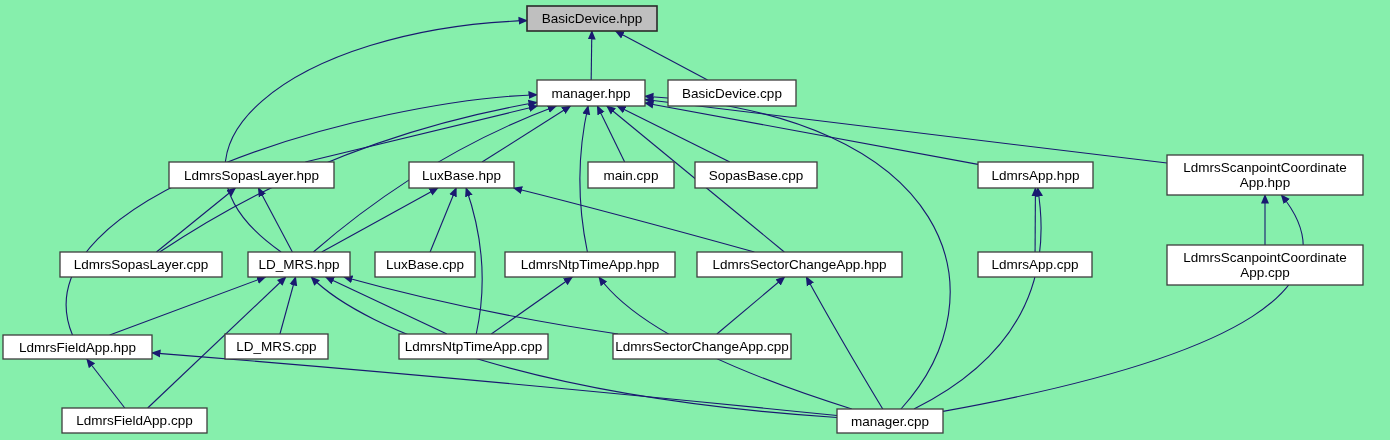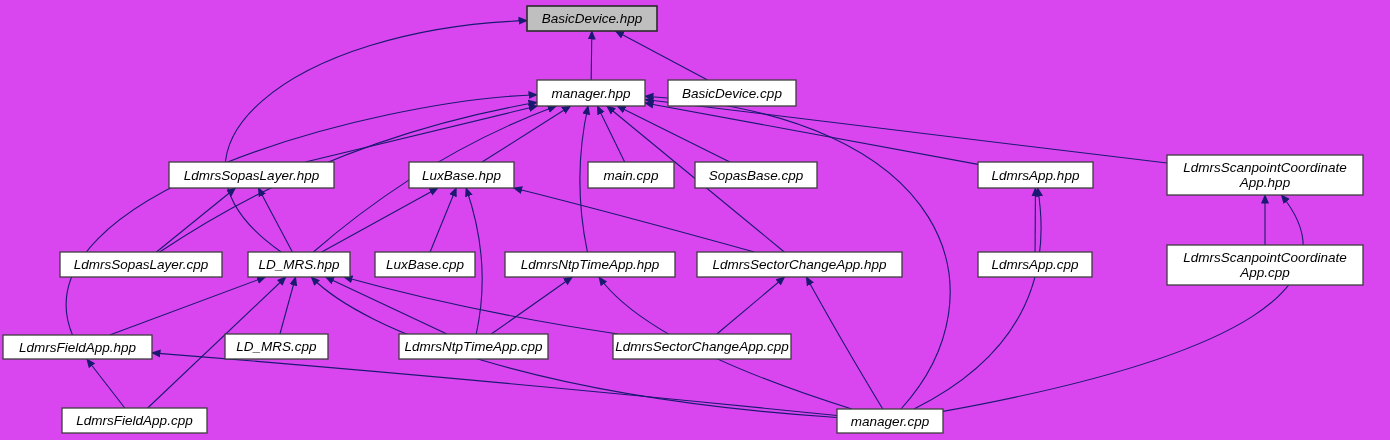--- a/index.html
+++ b/index.html
@@ -5,23 +5,22 @@
   html, body {
     margin: 0;
     padding: 0;
     background: #ffffff;
     font-family: "Liberation Sans", sans-serif;
   }
   .canvas-wrap {
     position: relative;
     width: 1390px;
     height: 440px;
-    background: #d946ef;
+    background: #86efac;
     overflow: hidden;
-    font-style: italic;
   }
   svg text {
     font-family: "Liberation Sans", "DejaVu Sans", sans-serif;
     font-size: 13.5px;
     fill: #000000;
   }
   .graph-node rect {
     fill: #ffffff;
     stroke: #3d3d3d;
     stroke-width: 1.3;

